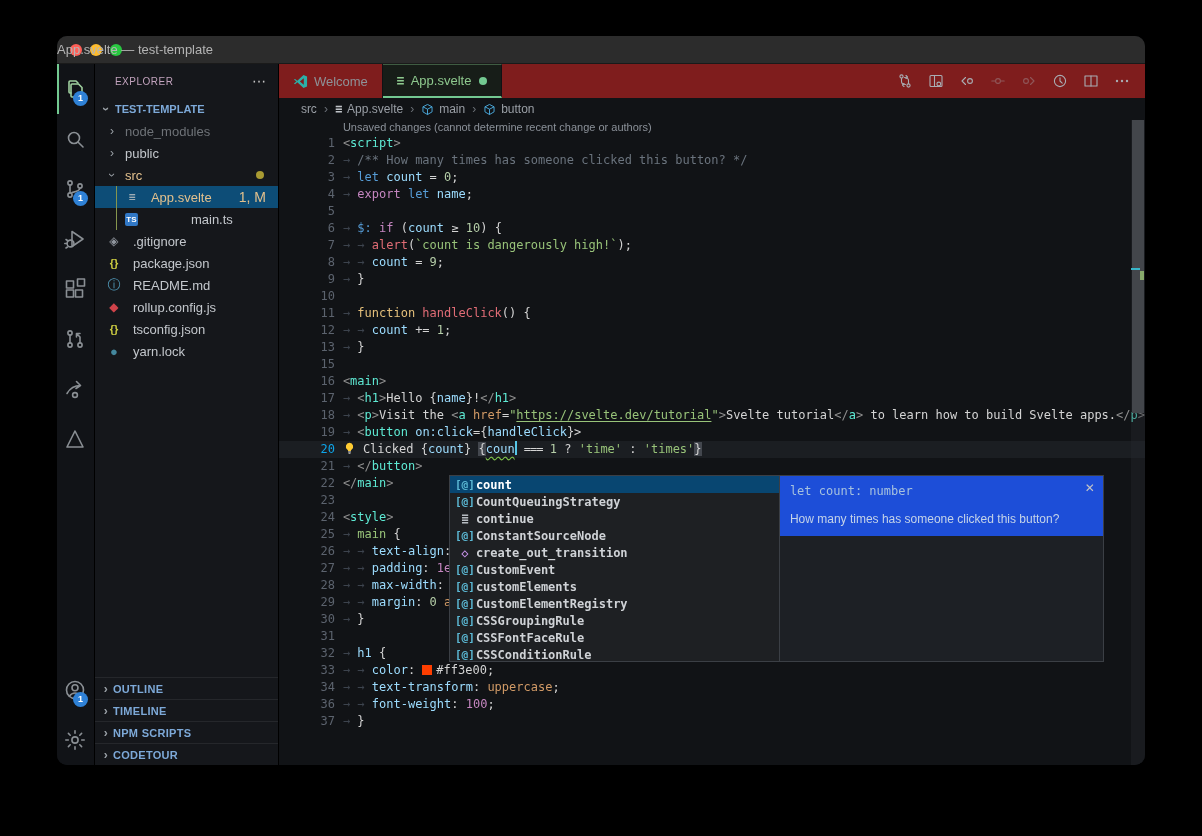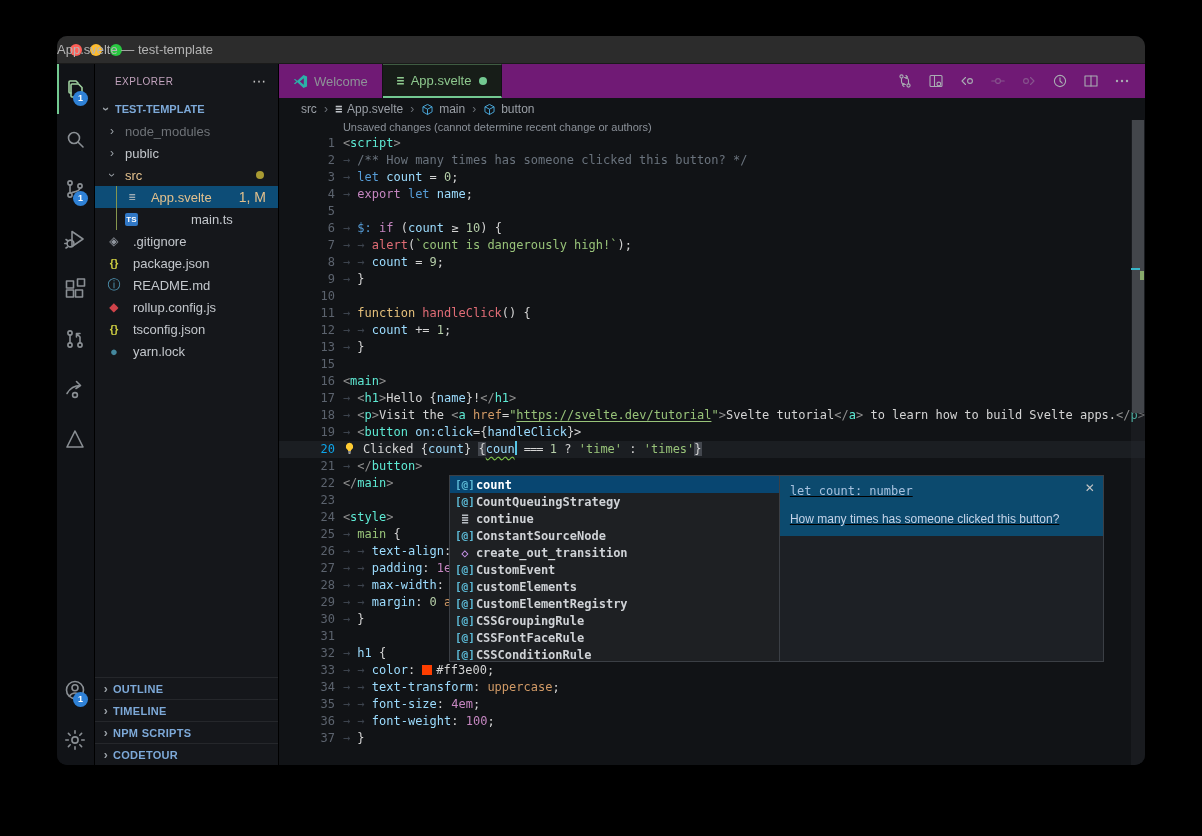--- a/index.html
+++ b/index.html
@@ -47,21 +47,21 @@
   .fi-svelte { color:#c8c8c8; font-weight:bold; }
   .fi-ts { color:#fff; background:#3178c6; font-size:8px; font-weight:bold; width:13px; height:13px;
            line-height:13px; border-radius:2px; margin:0 7px 0 2px; }
   .fi-git { color:#8f959d; } .fi-json { color:#cbcb41; font-weight:bold; font-size:11px; }
   .fi-info { color:#519aba; font-size:13px; } .fi-rollup { color:#d0434a; } .fi-yarn { color:#44889e; font-size:13px; }
   #sb-sections { margin-top:auto; }
   .sb-section { height:22px; display:flex; align-items:center; padding-left:4px; border-top:1px solid #25272b;
                 color:#7da9d8; font-weight:bold; font-size:11px; letter-spacing:.3px; cursor:pointer; }
   
   #editorcol { flex:1; display:flex; flex-direction:column; background:#111316; }
-  #tabbar { height:34px; background:#701a75; display:flex; align-items:stretch; }
+  #tabbar { height:34px; background:#7f1d1d; display:flex; align-items:stretch; }
   .tab { display:flex; align-items:center; padding:0 14px; font-size:13px; color:#8e9298; cursor:pointer;
          border-right:1px solid #101114; }
   .tab .ticon { margin-right:6px; display:flex; }
   .tab .ticon svg{ width:15px; height:15px; }
   .tab.active { background:#171d18; color:#8ec98e; border-top:1px solid #3f5c42; border-bottom:2px solid #73c991; }
   .tab .mod-dot { width:8px; height:8px; border-radius:50%; background:#73c991; margin-left:8px; }
   .tab .sv { color:#8ec98e; font-weight:bold; font-family:"DejaVu Sans Mono",monospace; }
   #tab-actions { margin-left:auto; display:flex; align-items:center; gap:9px; padding-right:12px; color:#a9adb3; }
   #tab-actions .ta { width:22px; height:22px; display:flex; align-items:center; justify-content:center; cursor:pointer; }
   #tab-actions .ta svg { width:16px; height:16px; }
@@ -98,21 +98,21 @@
   #suggest { position:absolute; left:170px; top:355px; width:330px; height:187px; background:#1e2023;
              border:1px solid #3b3f45; border-right:none; z-index:5; }
   .sg-row { height:17px; display:flex; align-items:center; padding-left:4px; cursor:pointer;
             font-family:"DejaVu Sans Mono",monospace; font-size:12px; font-weight:bold; color:#cfd2d6; }
   .sg-row.selected { background:#084671; color:#ffffff; }
   .sg-ic { width:22px; flex:none; font-size:11px; text-align:center; }
   .ic-var{color:#5bb8d4} .ic-kw{color:#b6bbc1;font-size:12px} .ic-fn{color:#c792ea;font-size:12px}
   
   #docs { position:absolute; left:500px; top:355px; width:325px; height:187px; background:#1d2025;
           border:1px solid #3b3f45; z-index:5; }
-  #docs-top { background:#0c4a6e; padding:8px 10px 10px 10px;text-decoration:underline; }
+  #docs-top { background:#1d4ed8; padding:8px 10px 10px 10px; }
   #docs-sig { font-family:"DejaVu Sans Mono",monospace; font-size:12px; color:#a6c1de; }
   #docs-desc { margin-top:14px; font-size:12px; color:#c4d3e8; }
   #docs-close { position:absolute; top:5px; right:8px; color:#c5c5c5; font-size:12px; cursor:pointer; }
   
   #scrollbar { position:absolute; right:0; top:0; width:14px; height:100%; background:rgba(40,43,48,.35); }
   #sb-thumb { position:absolute; top:0; left:1px; width:12px; height:293px; background:#43464b; cursor:grab; }
   .ov-teal { position:absolute; top:148px; left:0; width:9px; height:2px; background:#38b6c9; }
   .ov-green { position:absolute; top:151px; right:1px; width:4px; height:9px; background:#87a96b; }
 </style>
 </head>
@@ -435,21 +435,20 @@
             <div class="row"><span class="ln">25</span><span class="lc"><span class="tk-ws">→ </span><span class="tk-sel">main </span><span class="tk-w">{</span></span></div>
             <div class="row"><span class="ln">26</span><span class="lc"><span class="tk-ws">→ </span><span class="tk-ws">→ </span><span class="tk-p">text-align</span><span class="tk-w">: </span><span class="tk-vo">c</span></span></div>
             <div class="row"><span class="ln">27</span><span class="lc"><span class="tk-ws">→ </span><span class="tk-ws">→ </span><span class="tk-p">padding</span><span class="tk-w">: </span><span class="tk-vp">1em</span></span></div>
             <div class="row"><span class="ln">28</span><span class="lc"><span class="tk-ws">→ </span><span class="tk-ws">→ </span><span class="tk-p">max-width</span><span class="tk-w">: </span><span class="tk-vp">2</span></span></div>
             <div class="row"><span class="ln">29</span><span class="lc"><span class="tk-ws">→ </span><span class="tk-ws">→ </span><span class="tk-p">margin</span><span class="tk-w">: </span><span class="tk-n">0 </span><span class="tk-vo">au</span></span></div>
             <div class="row"><span class="ln">30</span><span class="lc"><span class="tk-ws">→ </span><span class="tk-w">}</span></span></div>
             <div class="row"><span class="ln">31</span><span class="lc"></span></div>
             <div class="row"><span class="ln">32</span><span class="lc"><span class="tk-ws">→ </span><span class="tk-p">h1 </span><span class="tk-w">{</span></span></div>
             <div class="row"><span class="ln">33</span><span class="lc"><span class="tk-ws">→ </span><span class="tk-ws">→ </span><span class="tk-p">color</span><span class="tk-w">: </span><span class="swatch"></span><span class="tk-w">#ff3e00;</span></span></div>
             <div class="row"><span class="ln">34</span><span class="lc"><span class="tk-ws">→ </span><span class="tk-ws">→ </span><span class="tk-p">text-transform</span><span class="tk-w">: </span><span class="tk-vo">uppercase</span><span class="tk-w">;</span></span></div>
-            <div class="row"><span class="ln">35</span><span class="lc"><span class="tk-ws">→ </span><span class="tk-ws">→ </span><span class="tk-p">font-size</span><span class="tk-w">: </span><span class="tk-vp">4em</span><span class="tk-w">;</span></span></div>
             <div class="row"><span class="ln">36</span><span class="lc"><span class="tk-ws">→ </span><span class="tk-ws">→ </span><span class="tk-p">font-weight</span><span class="tk-w">: </span><span class="tk-vp">100</span><span class="tk-w">;</span></span></div>
             <div class="row"><span class="ln">37</span><span class="lc"><span class="tk-ws">→ </span><span class="tk-w">}</span></span></div>
           </div>
         <div id="suggest">
             <div class="sg-row selected">
               <span class="sg-ic"><span class="ic-var">[@]</span></span>
               <span>count</span>
             </div>
             <div class="sg-row">
               <span class="sg-ic"><span class="ic-var">[@]</span></span>

